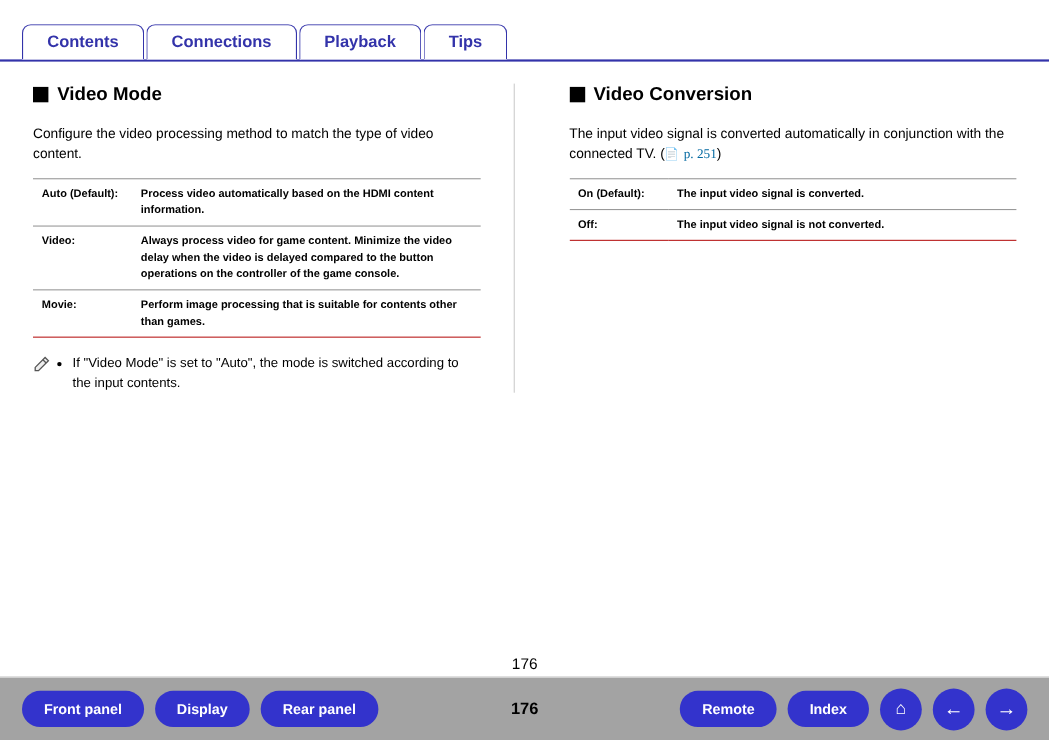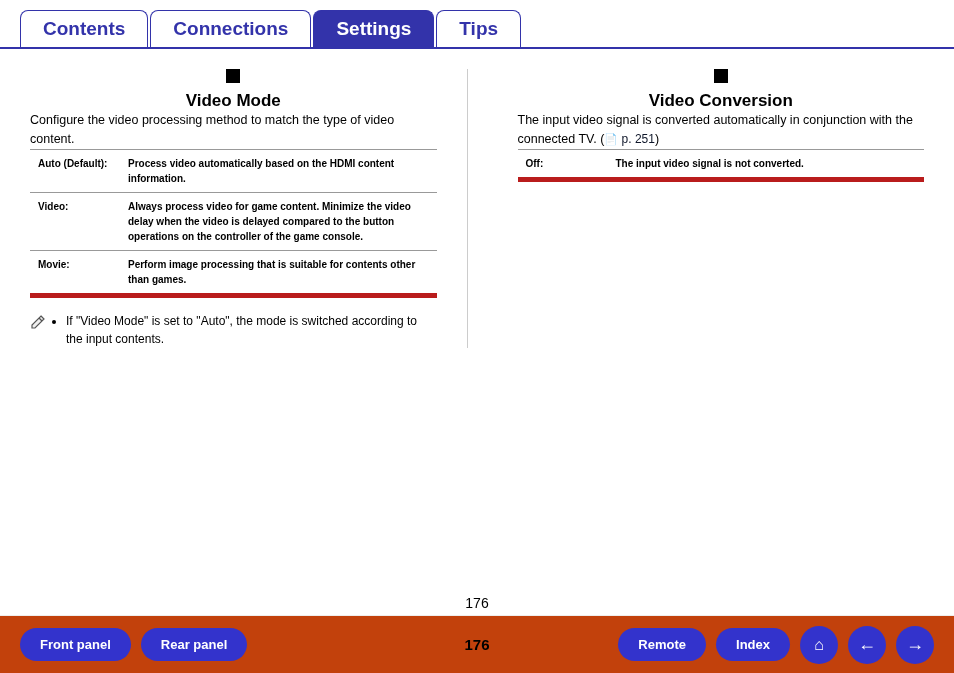--- a/index.html
+++ b/index.html
@@ -21,26 +21,27 @@
       padding: 10px 20px 0 20px;
       border-bottom: 2px solid #3333aa;
       gap: 2px;
     }
     .nav-tab {
       padding: 7px 22px;
       border: 1.5px solid #3333aa;
       border-bottom: none;
       border-radius: 8px 8px 0 0;
       cursor: pointer;
-      font-size: 19px;
+      font-size: 15px;
       font-weight: bold;
       background: #fff;
       color: #3333aa;
       text-decoration: none;
       display: inline-block;
+      margin-top: 12px;
     }
     .nav-tab.active {
       background: #3333aa;
       color: #fff;
     }
 
     
     .main-content {
       display: flex;
       padding: 20px 30px;
@@ -55,53 +56,53 @@
 
     .right-section {
       flex: 1;
       padding-left: 10px;
     }
 
     .section-title {
       display: flex;
       align-items: center;
       gap: 8px;
-      margin-bottom: 0;
-      flex-direction: column;
+      margin-bottom: 16px;
     }
     .section-title-icon {
       width: 14px;
       height: 14px;
       background: #000;
       display: inline-block;
       flex-shrink: 0;
     }
     .section-title h2 {
       font-size: 17px;
       font-weight: bold;
       color: #000;
     }
 
     .section-desc {
       font-size: 12.5px;
       color: #000;
+      margin-bottom: 12px;
       line-height: 1.5;
     }
 
     
     .info-table {
       width: 100%;
       border-collapse: collapse;
       font-size: 10px;
     }
     .info-table tr {
       border-top: 1px solid #999;
     }
     .info-table tr:last-child {
-      border-bottom: 5px solid #b91c1c;
+      border-bottom: 1px solid #b91c1c;
     }
     .info-table td {
       padding: 6px 8px;
       vertical-align: top;
       line-height: 1.5;
       font-weight: bold;
     }
     .info-table td:first-child {
       font-weight: bold;
       width: 90px;
@@ -140,21 +141,21 @@
       color: #000;
     }
 
     
     .bottom-nav {
       position: absolute;
       bottom: 0;
       left: 0;
       right: 0;
       height: 58px;
-      background: #c2410c;
+      background: #a3a3a3;
       display: flex;
       align-items: center;
       justify-content: space-between;
       padding: 8px 20px;
       border-top: 1px solid #eee;
     }
 
     .bottom-nav-left {
       display: flex;
       gap: 10px;
@@ -208,32 +209,33 @@
       border-radius: 50%;
       width: 38px;
       height: 38px;
       font-size: 18px;
       cursor: pointer;
       display: flex;
       align-items: center;
       justify-content: center;
     }
     .page-ref-link {
-      color: #0f172a;
+      color: #0369a1;
       text-decoration: none;
       font-size: 12px;
+      font-family: Liberation Serif, serif;
     }
   </style>
 </head>
 <body>
 
 <div class="nav-tabs">
   <a class="nav-tab">Contents</a>
   <a class="nav-tab">Connections</a>
-  <a class="nav-tab active">Settings</a>
+  <a class="nav-tab">Playback</a>
   <a class="nav-tab">Tips</a>
 </div>
 
 <div class="main-content">
 
   <div class="left-section">
     <div class="section-title">
       <span class="section-title-icon"></span>
       <h2>Video Mode</h2>
     </div>
@@ -273,33 +275,38 @@
       <h2>Video Conversion</h2>
     </div>
     <p class="section-desc">
       <span>The input video signal is converted automatically in conjunction with the connected TV.</span>
       <span>  (<span style="font-size:11px;">📄</span> <a class="page-ref-link">p. 251</a>)</span>
     </p>
 
     <table class="info-table">
       <tbody>
         <tr>
+          <td>On (Default):</td>
+          <td>The input video signal is converted.</td>
+        </tr>
+        <tr>
           <td>Off:</td>
           <td>The input video signal is not converted.</td>
         </tr>
       </tbody>
     </table>
   </div>
 </div>
 
 <div class="page-number-row">176</div>
 
 <div class="bottom-nav">
   <div class="bottom-nav-left">
     <button class="nav-btn">Front panel</button>
+    <button class="nav-btn">Display</button>
     <button class="nav-btn">Rear panel</button>
   </div>
 
   <div class="bottom-nav-center">176</div>
 
   <div class="bottom-nav-right">
     <button class="nav-btn">Remote</button>
     <button class="nav-btn">Index</button>
     <button class="nav-btn-home">⌂</button>
     <button class="nav-btn-arrow">←</button>

